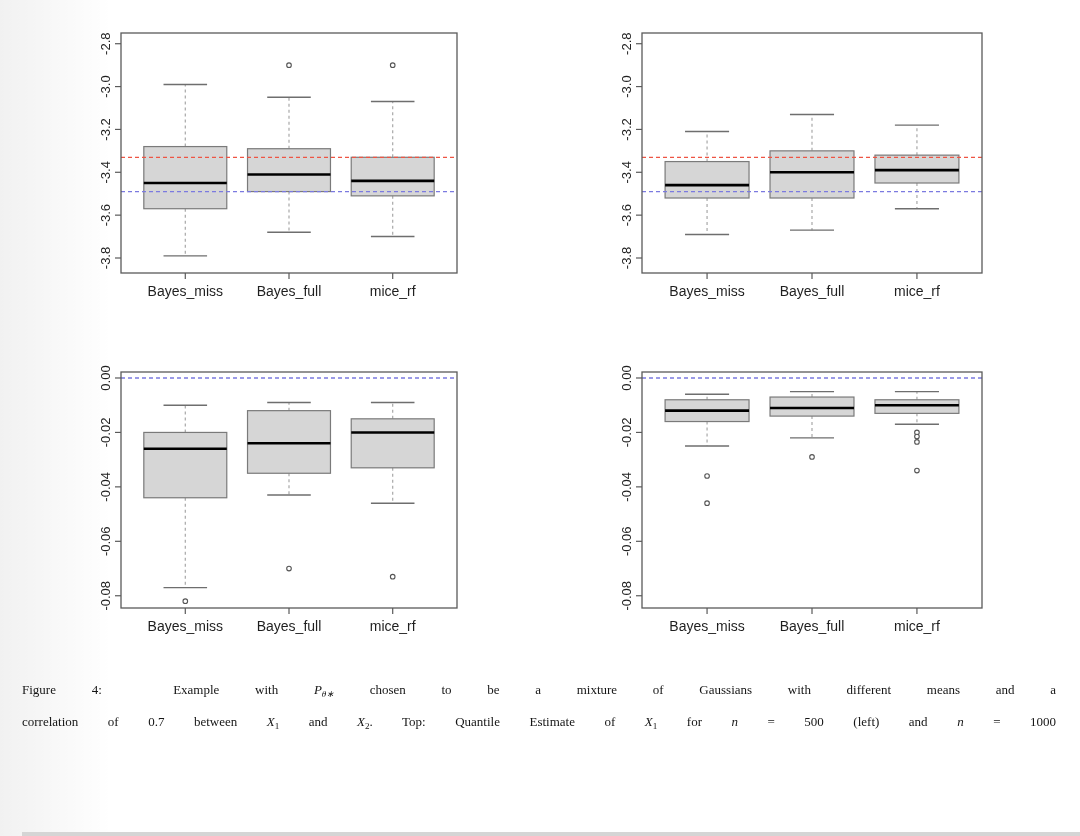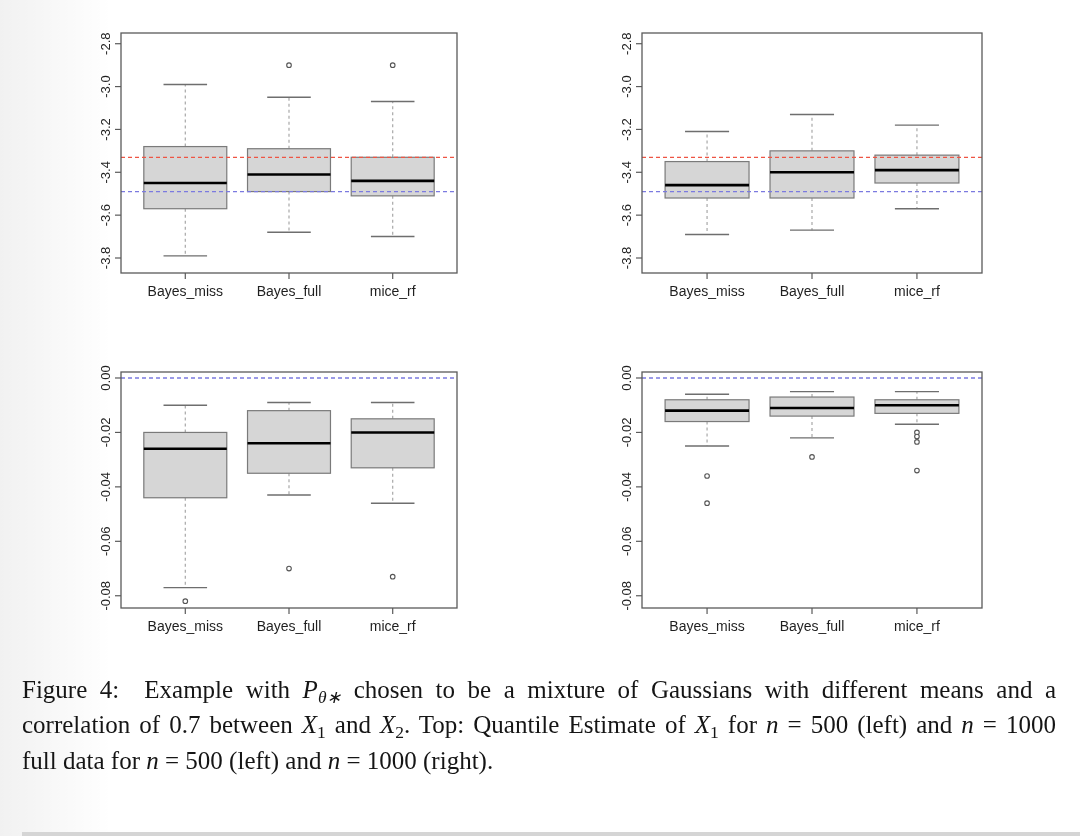--- a/index.html
+++ b/index.html
@@ -3,21 +3,21 @@
 <meta charset="utf-8">
 <style>
   html,body{margin:0;padding:0;background:#ffffff;}
   #page{position:relative;width:1080px;height:836px;background:#ffffff;overflow:hidden;
         font-family:"Liberation Sans",sans-serif;}
   #edge-shading{position:absolute;left:0;top:0;bottom:0;width:112px;pointer-events:none;
         background:linear-gradient(to right, rgba(0,0,0,0.055), rgba(0,0,0,0));}
   #figure{position:absolute;left:4px;top:0;width:928px;height:660px;}
   .plot-svg{position:absolute;}
   #caption{position:absolute;left:22px;right:24px;top:676px;
-        font-family:"Liberation Serif",serif;font-size:25px;line-height:27.5px;color:#151515;}
+        font-family:"Liberation Serif",serif;font-size:13px;line-height:27.5px;color:#151515;}
   .caption-line{white-space:normal;}
   .caption-line.justify{text-align:justify;text-align-last:justify;}
   .it{font-style:italic;}
   .sub{font-size:0.7em;vertical-align:-0.28em;}
   #bottom-divider{position:absolute;left:22px;right:0;bottom:0;height:4px;background:#d5d5d5;}
   svg text{font-family:"Liberation Sans",sans-serif;}
 </style>
 </head>
 <body>
 
@@ -215,16 +215,15 @@
         <text x="145.06172839506172" y="291" text-anchor="middle" font-size="14" fill="#1f1f1f">Bayes_miss</text>
         <line x1="250" y1="268" x2="250" y2="274" stroke="#5a5a5a" stroke-width="1.2"></line>
         <text x="250" y="291" text-anchor="middle" font-size="14" fill="#1f1f1f">Bayes_full</text>
         <line x1="354.9382716049383" y1="268" x2="354.9382716049383" y2="274" stroke="#5a5a5a" stroke-width="1.2"></line>
         <text x="354.9382716049383" y="291" text-anchor="middle" font-size="14" fill="#1f1f1f">mice_rf</text>
       </svg>
     </div>
   <div id="caption">
       <div class="caption-line justify"><span class="">Figure 4:&nbsp; Example with </span><span class="it ">P</span><span class="it sub">θ∗</span><span class=""> chosen to be a mixture of Gaussians with different means and a</span></div>
       <div class="caption-line justify"><span class="">correlation of 0.7 between </span><span class="it ">X</span><span class="sub">1</span><span class=""> and </span><span class="it ">X</span><span class="sub">2</span><span class="">. Top: Quantile Estimate of </span><span class="it ">X</span><span class="sub">1</span><span class=""> for </span><span class="it ">n</span><span class=""> = 500 (left) and </span><span class="it ">n</span><span class=""> = 1000</span></div>
-      <div class="caption-line"><span class="">full data for </span><span class="it ">n</span><span class=""> = 500 (left) and </span><span class="it ">n</span><span class=""> = 1000 (right).</span></div>
     </div>
   <div id="bottom-divider"></div>
 </div>
 
 </body></html>

